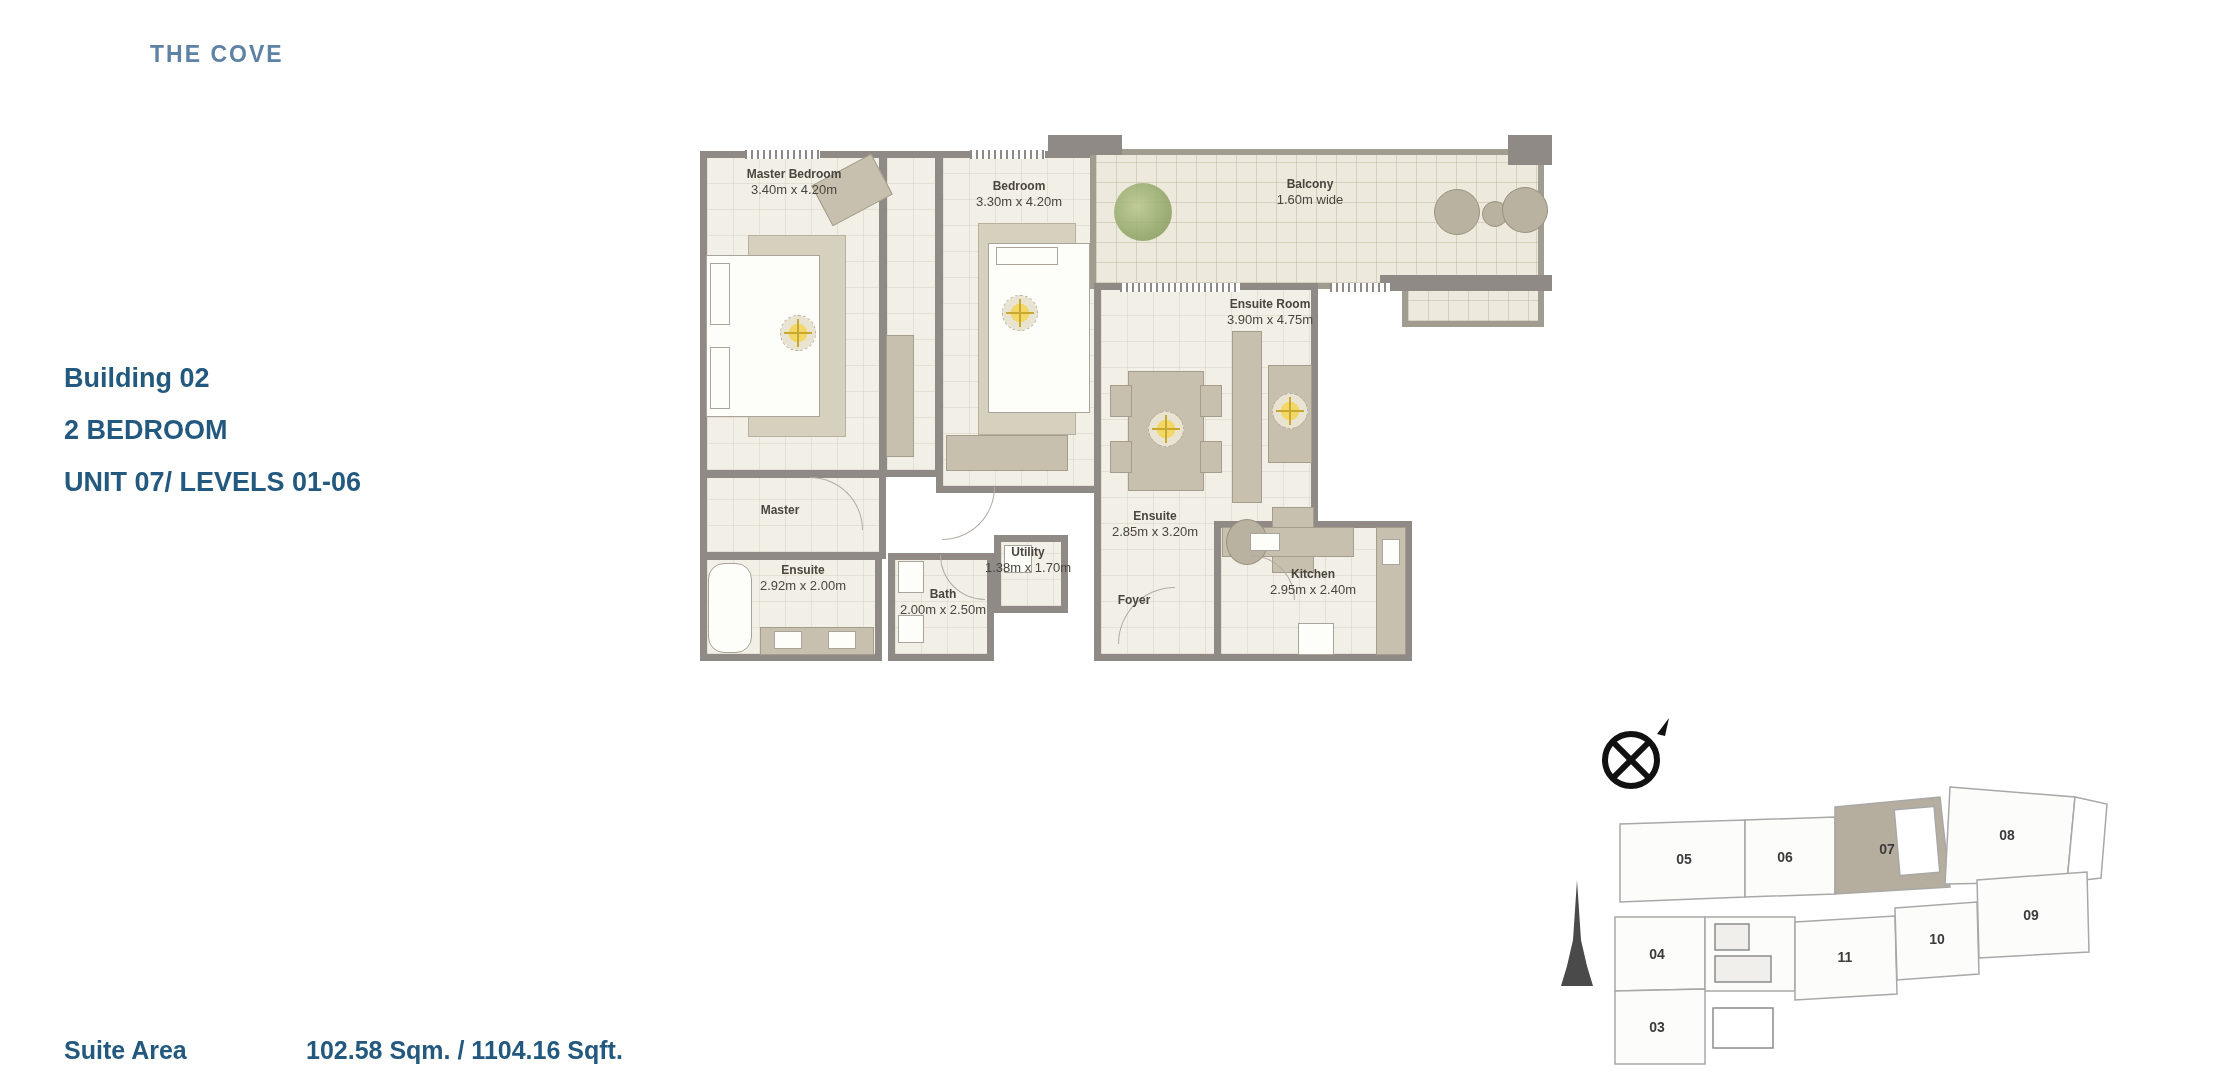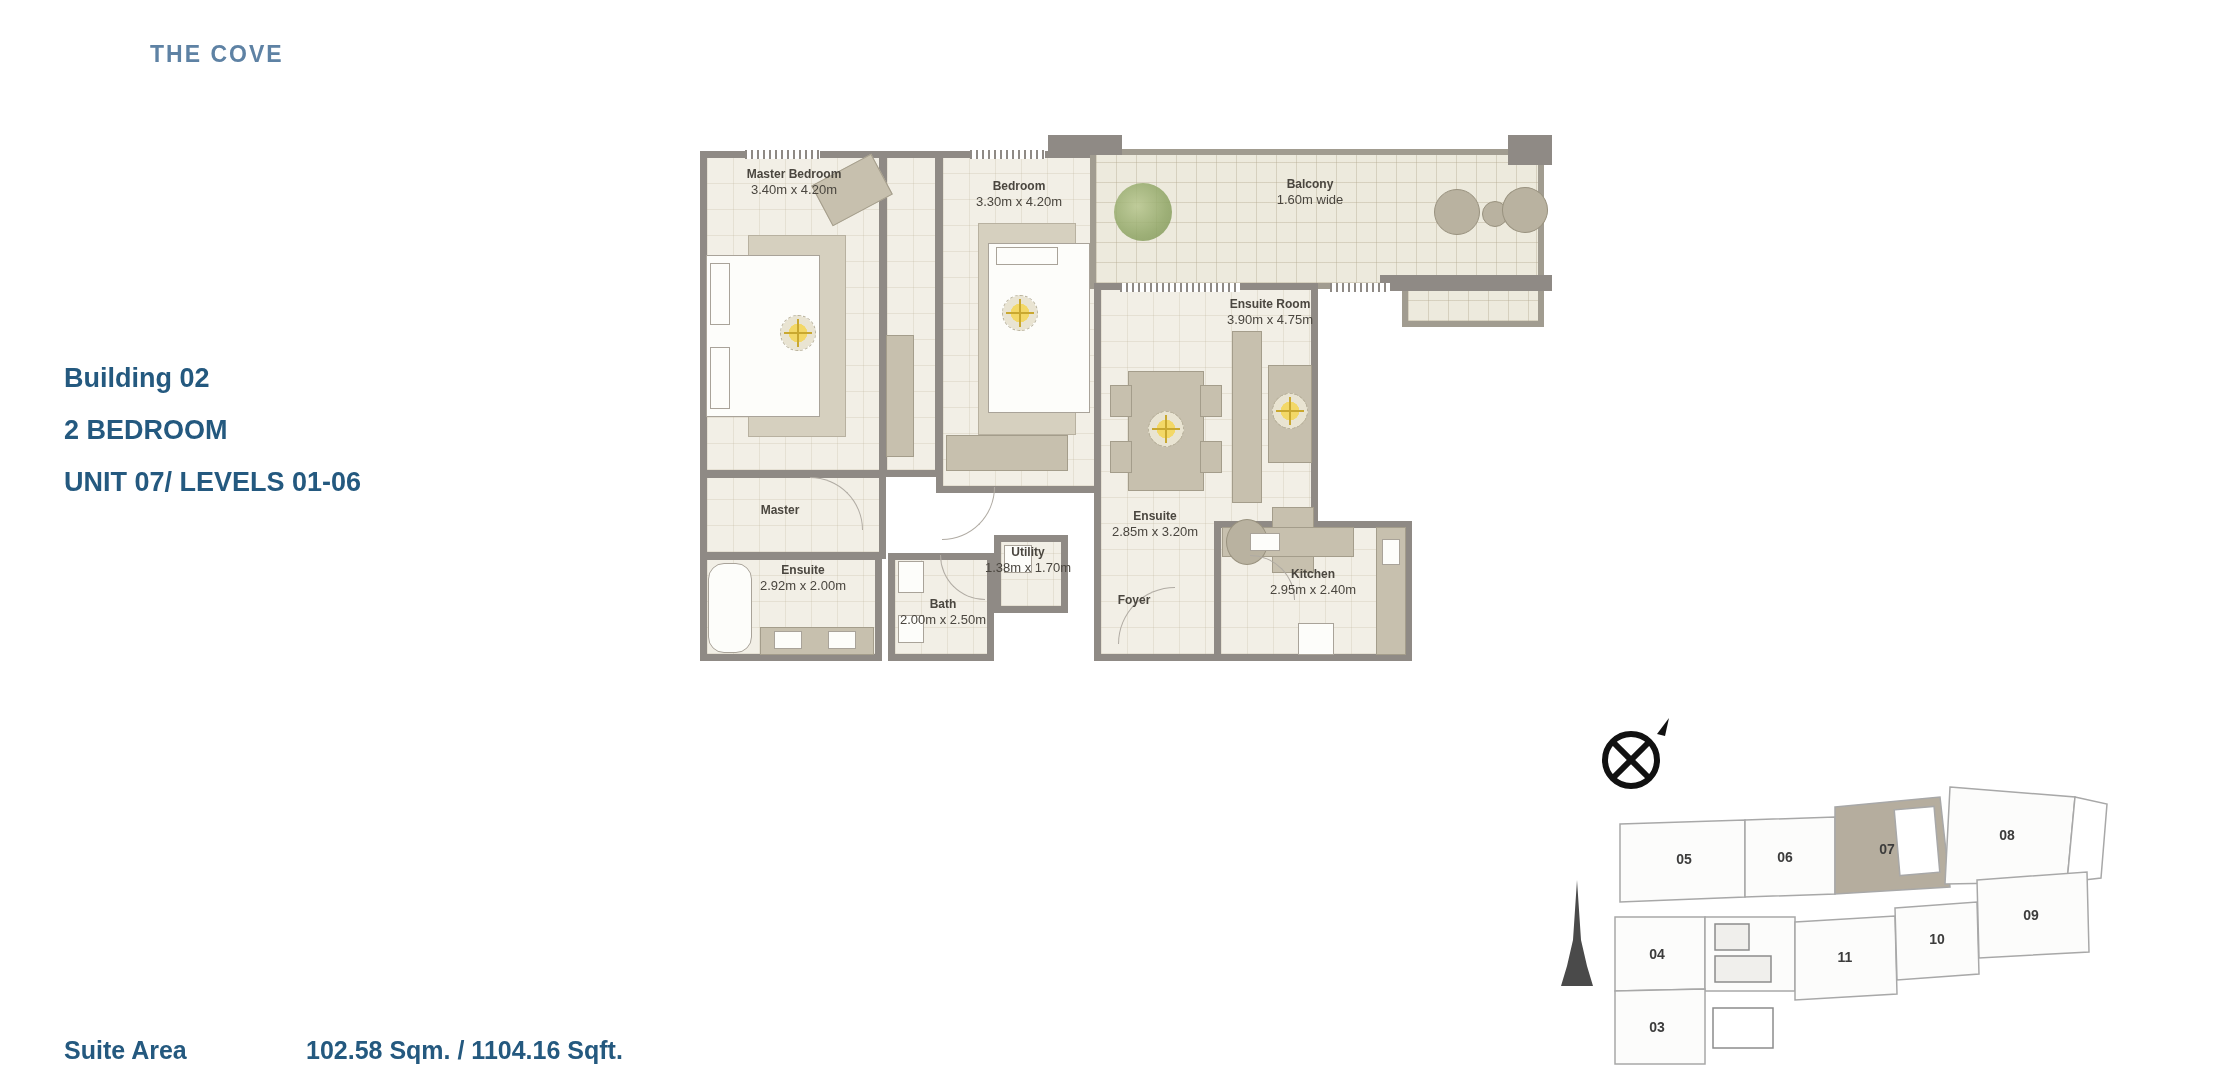--- a/index.html
+++ b/index.html
@@ -161,21 +161,21 @@
       <span>Ensuite</span><br>
       <span class="dims">2.85m x 3.20m</span>
     </div>
     <div class="rlabel" style="left:50px;top:368px;width:80px;">
       <span>Master</span>
     </div>
     <div class="rlabel" style="left:48px;top:428px;width:130px;">
       <span>Ensuite</span><br>
       <span class="dims">2.92m x 2.00m</span>
     </div>
-    <div class="rlabel" style="left:208px;top:462px;width:90px;">
+    <div class="rlabel" style="left:208px;top:452px;width:90px;">
       <span>Bath</span><br>
       <span class="dims">2.00m x 2.50m</span>
     </div>
     <div class="rlabel" style="left:278px;top:410px;width:120px;">
       <span>Utility</span><br>
       <span class="dims">1.38m x 1.70m</span>
     </div>
     <div class="rlabel" style="left:404px;top:458px;width:80px;">
       <span>Foyer</span>
     </div>

